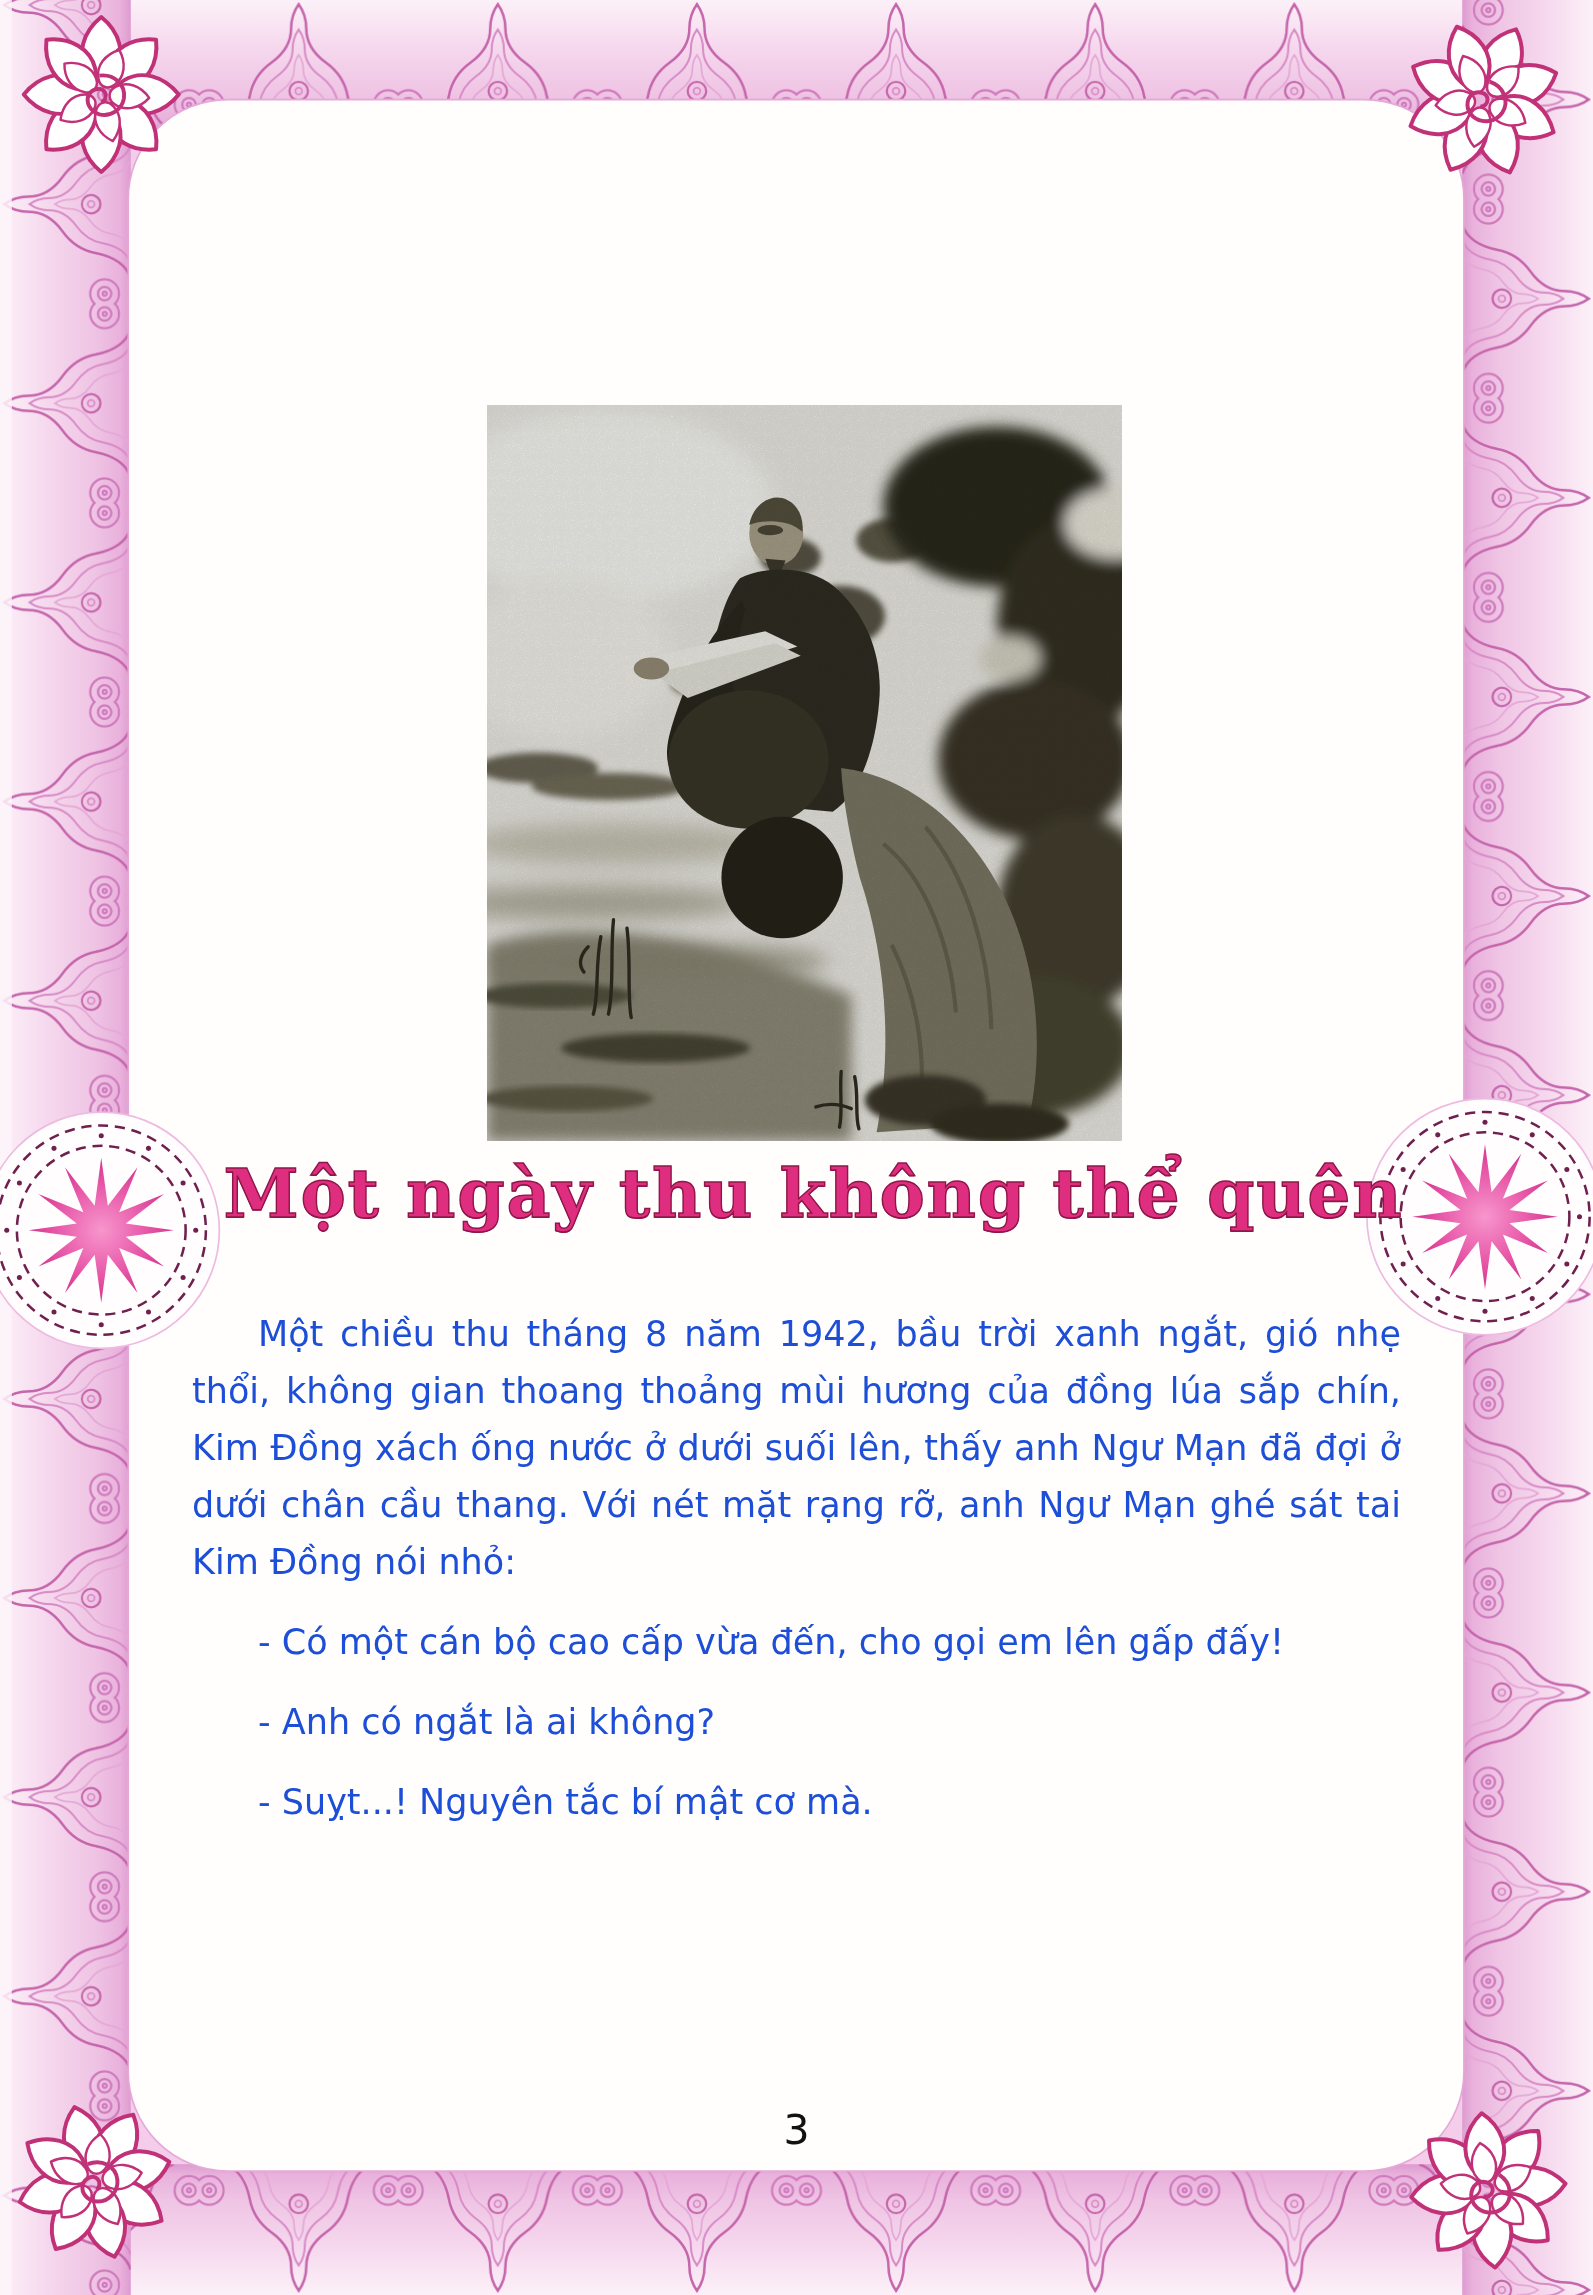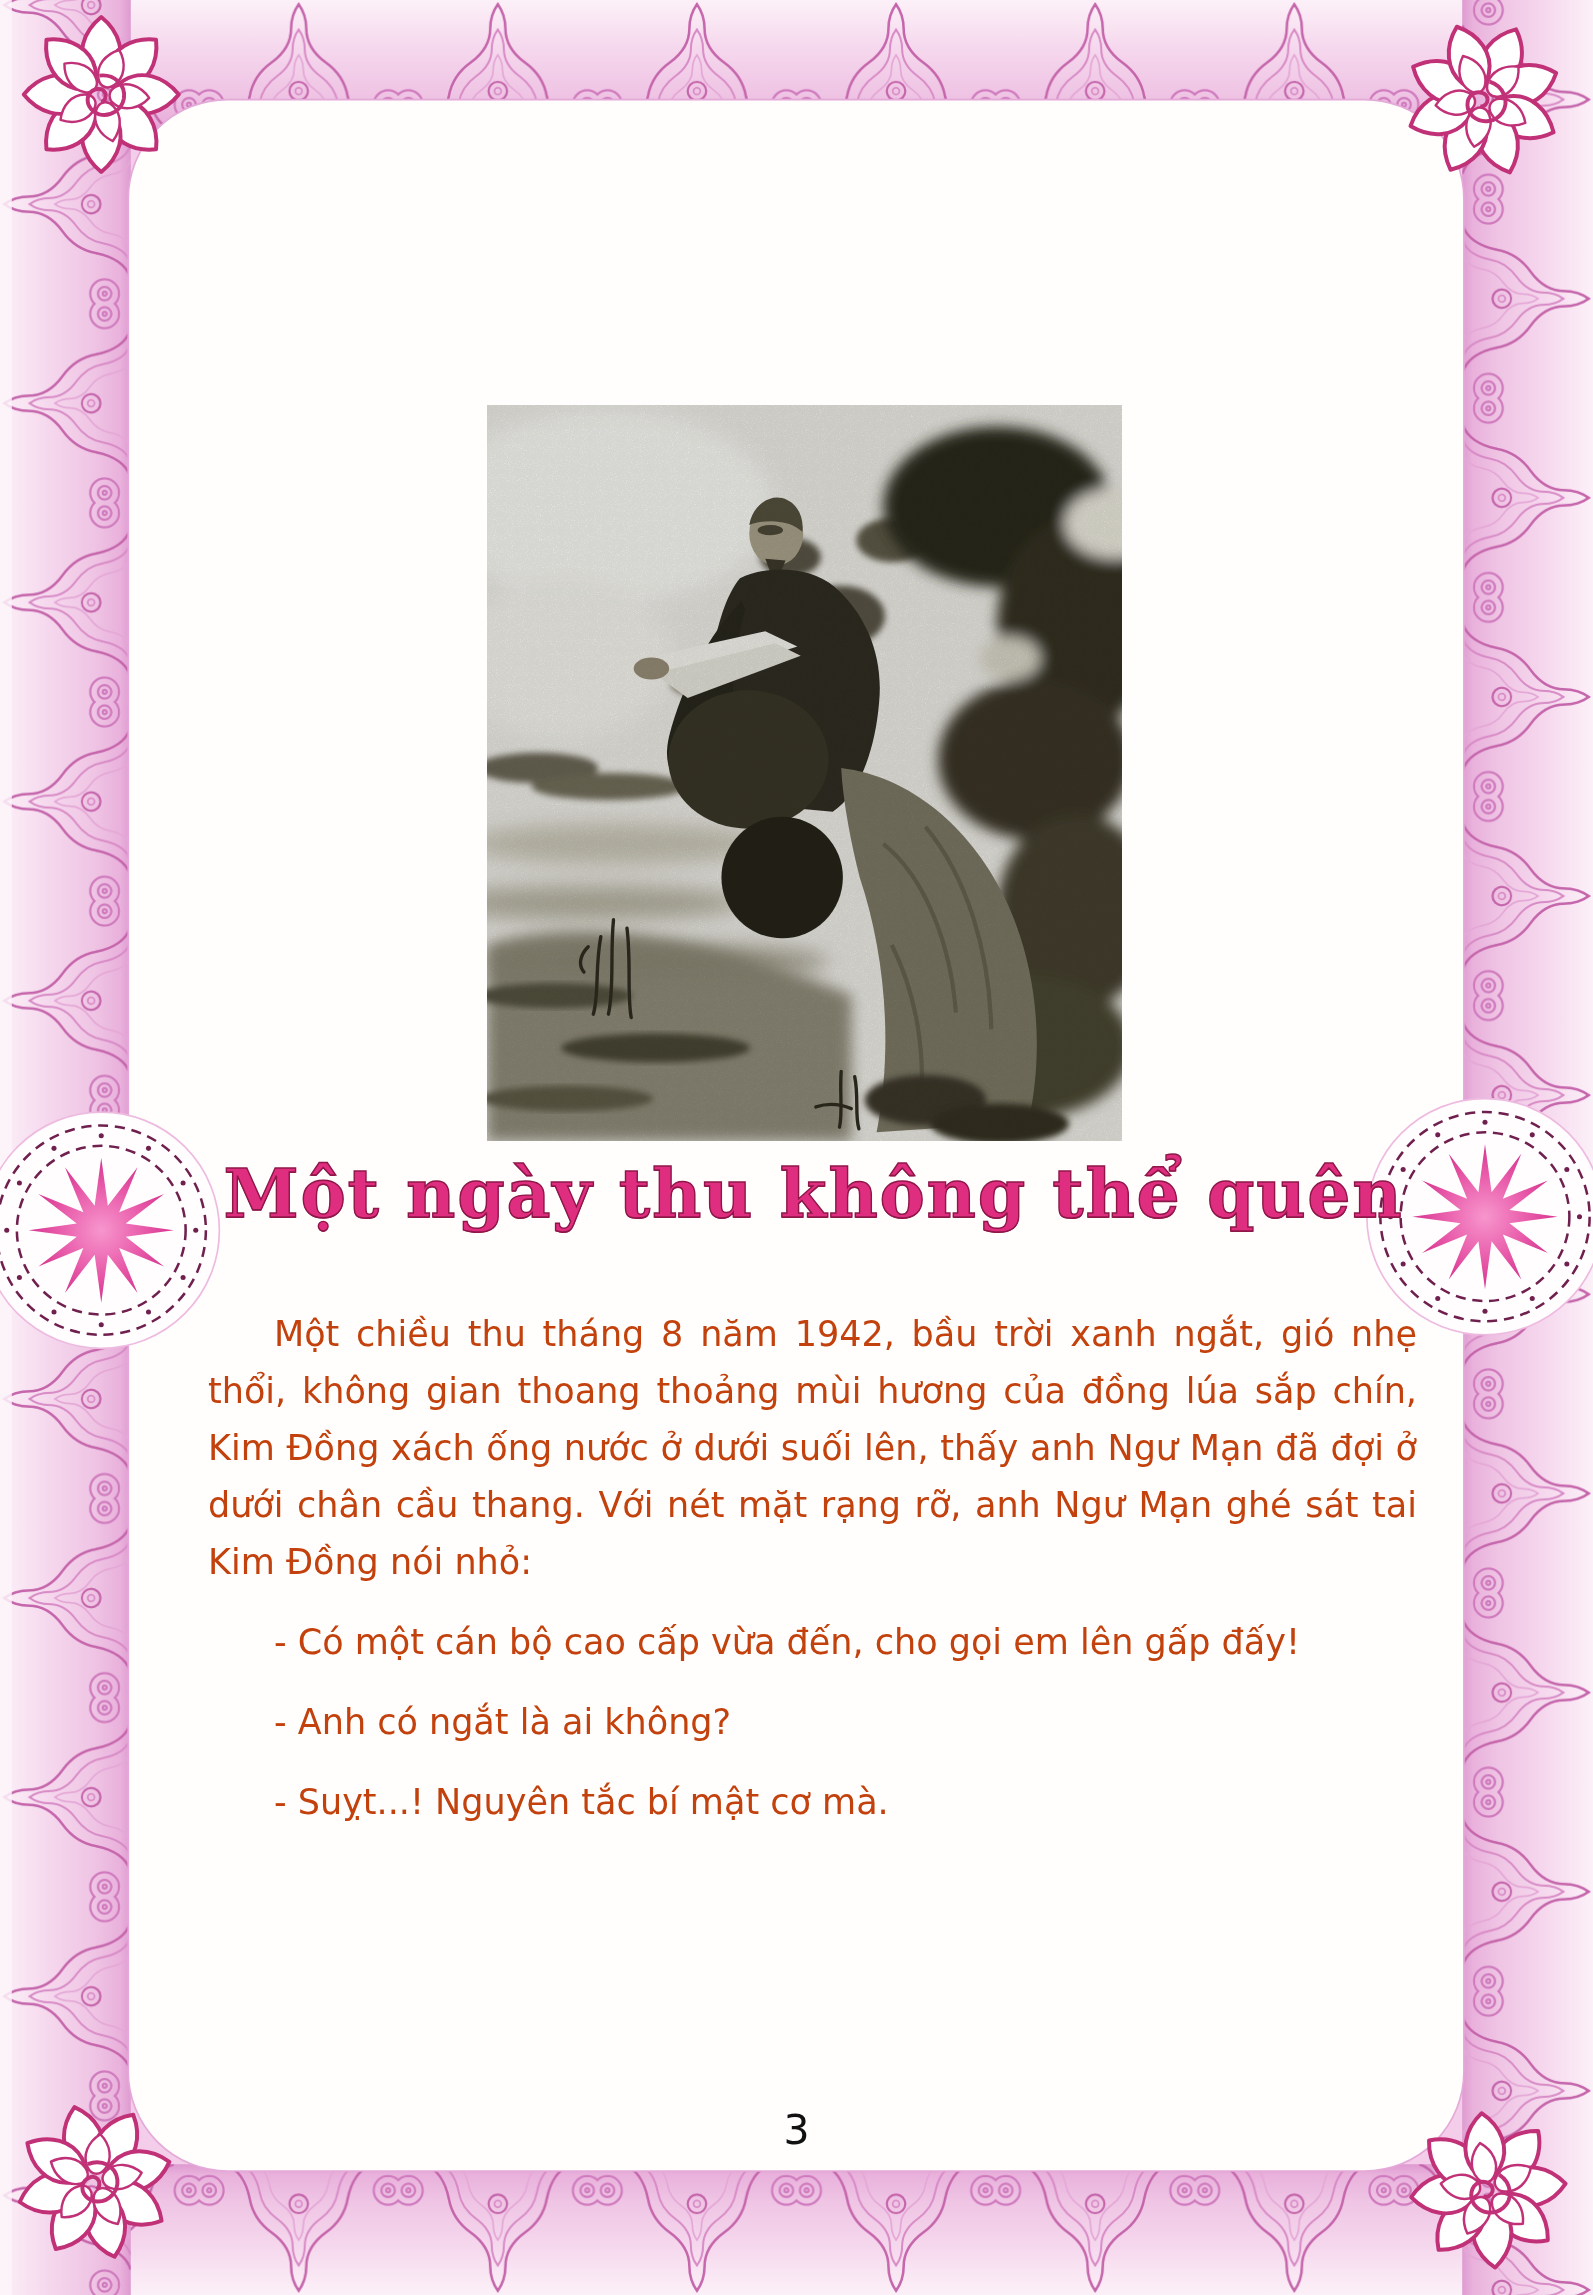--- a/index.html
+++ b/index.html
@@ -17,22 +17,22 @@
   h1.page-title{
     position:absolute;left:131px;top:1142px;width:1333px;margin:16px;
     text-align:center;
     font-family:"DejaVu Serif","Liberation Serif",serif;
     font-weight:bold;font-size:68px;line-height:1.05;letter-spacing:1.7px;
     color:#df2d80;
     -webkit-text-stroke:1.4px #8e1748;
     text-shadow:0 0.8px 0 #8e1748;
   }
   .text-block{
-    position:absolute;left:208px;top:1306px;width:1209px;
-    color:#c2410c;
+    position:absolute;left:192px;top:1306px;width:1209px;
+    color:#1d4ed8;
   }
   .text-block p{
     margin:0 0 23px 0;
     font-size:35px;line-height:57px;
     text-align:justify;text-indent:66px;
     font-family:"DejaVu Sans","Liberation Sans",sans-serif;
   }
   .page-number{
     position:absolute;left:0;top:2106px;width:1593px;
     text-align:center;font-size:41px;color:#111;

